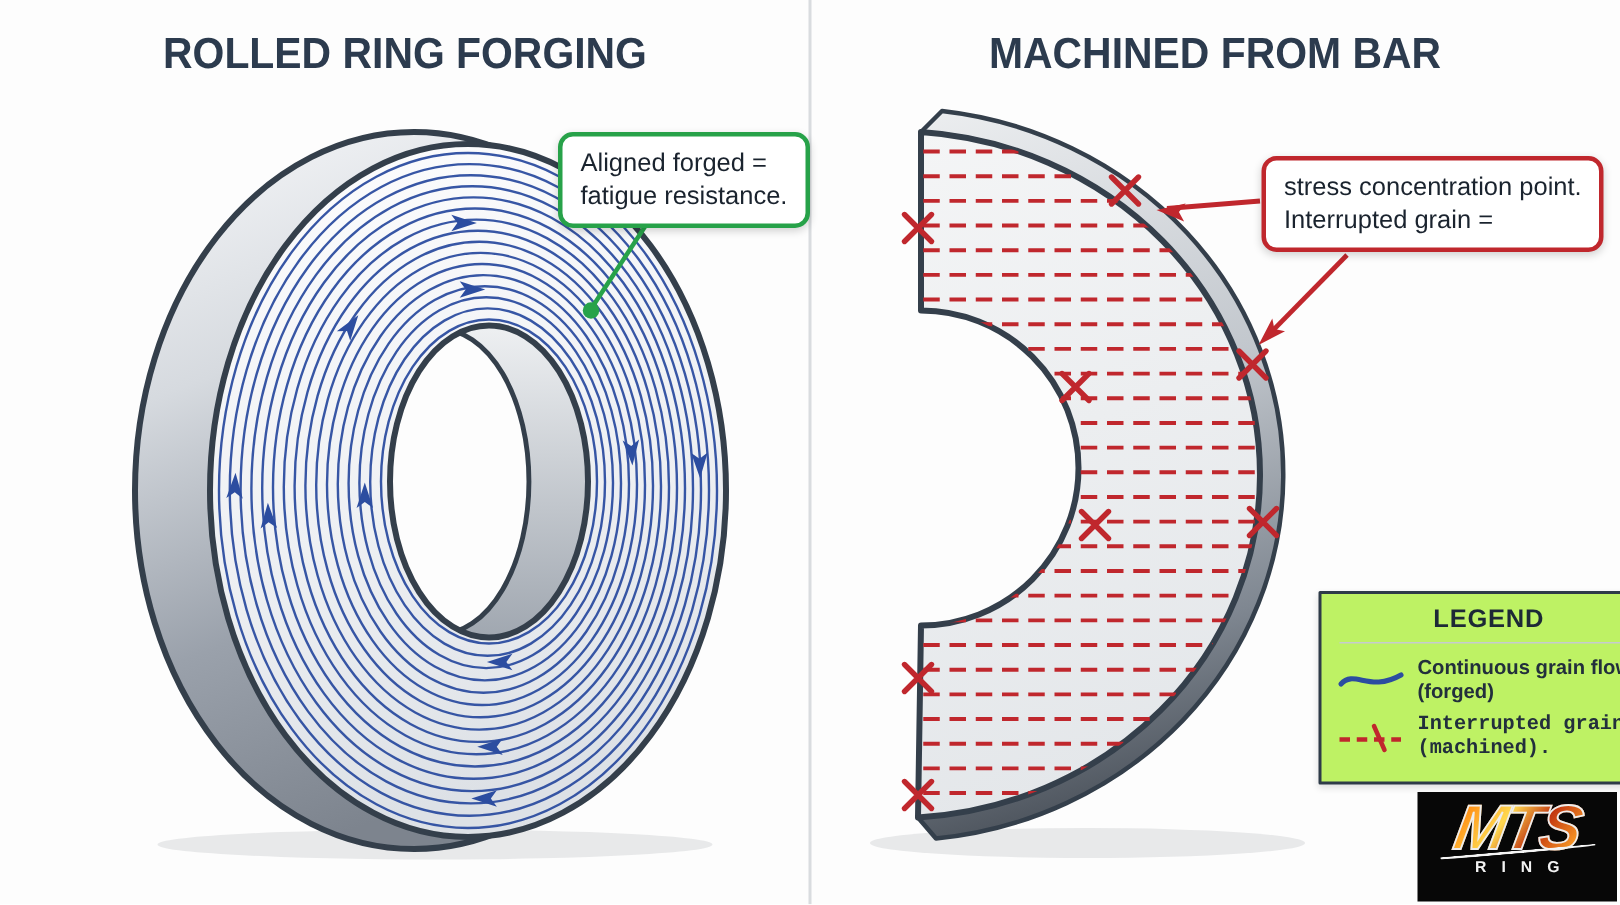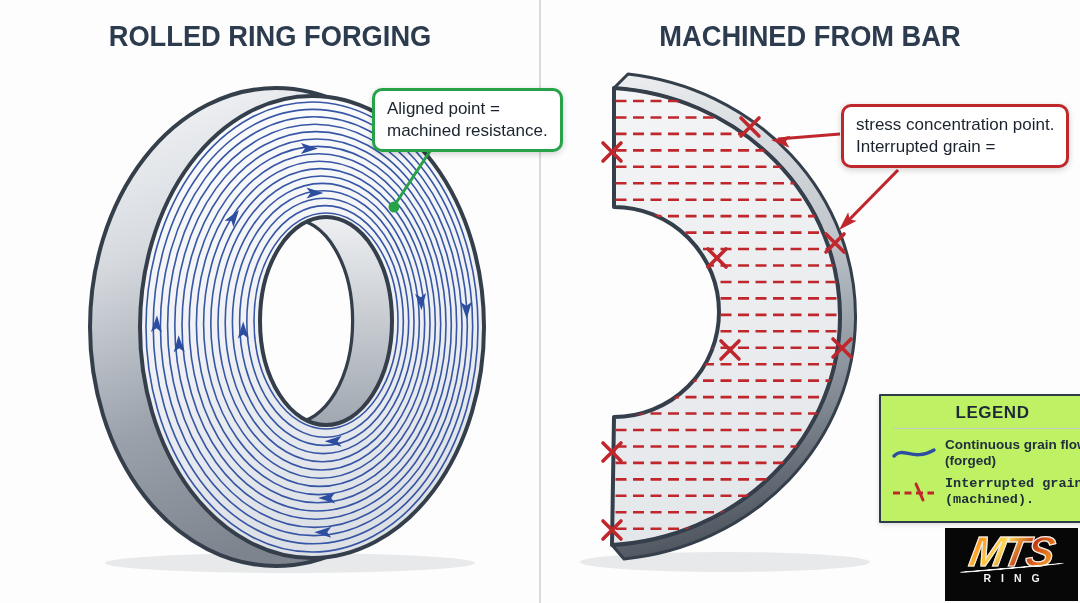--- a/index.html
+++ b/index.html
@@ -188,22 +188,22 @@
       </g>
     <g>
       <line class="leader-red" x1="300" y1="134" x2="238" y2="139"></line>
       <path class="leader-red-head" d="M0 0 L19 -6 L15 0 L19 6 Z" transform="translate(231,140) rotate(5)"></path>
       <line class="leader-red" x1="358" y1="170" x2="304" y2="225"></line>
       <path class="leader-red-head" d="M0 0 L19 -6 L15 0 L19 6 Z" transform="translate(299,230) rotate(-45)"></path>
     </g>
   </svg>
 
   <div id="callout-green" class="callout">
-    <div>Aligned point =</div>
-    <div>machined resistance.</div>
+    <div>Aligned forged =</div>
+    <div>fatigue resistance.</div>
   </div>
   <div id="callout-red" class="callout">
     <div>stress concentration point.</div>
     <div>Interrupted grain =</div>
   </div>
 
   <div id="legend">
     <div class="legend-title">LEGEND</div>
     <hr>
     <div class="legend-row">

